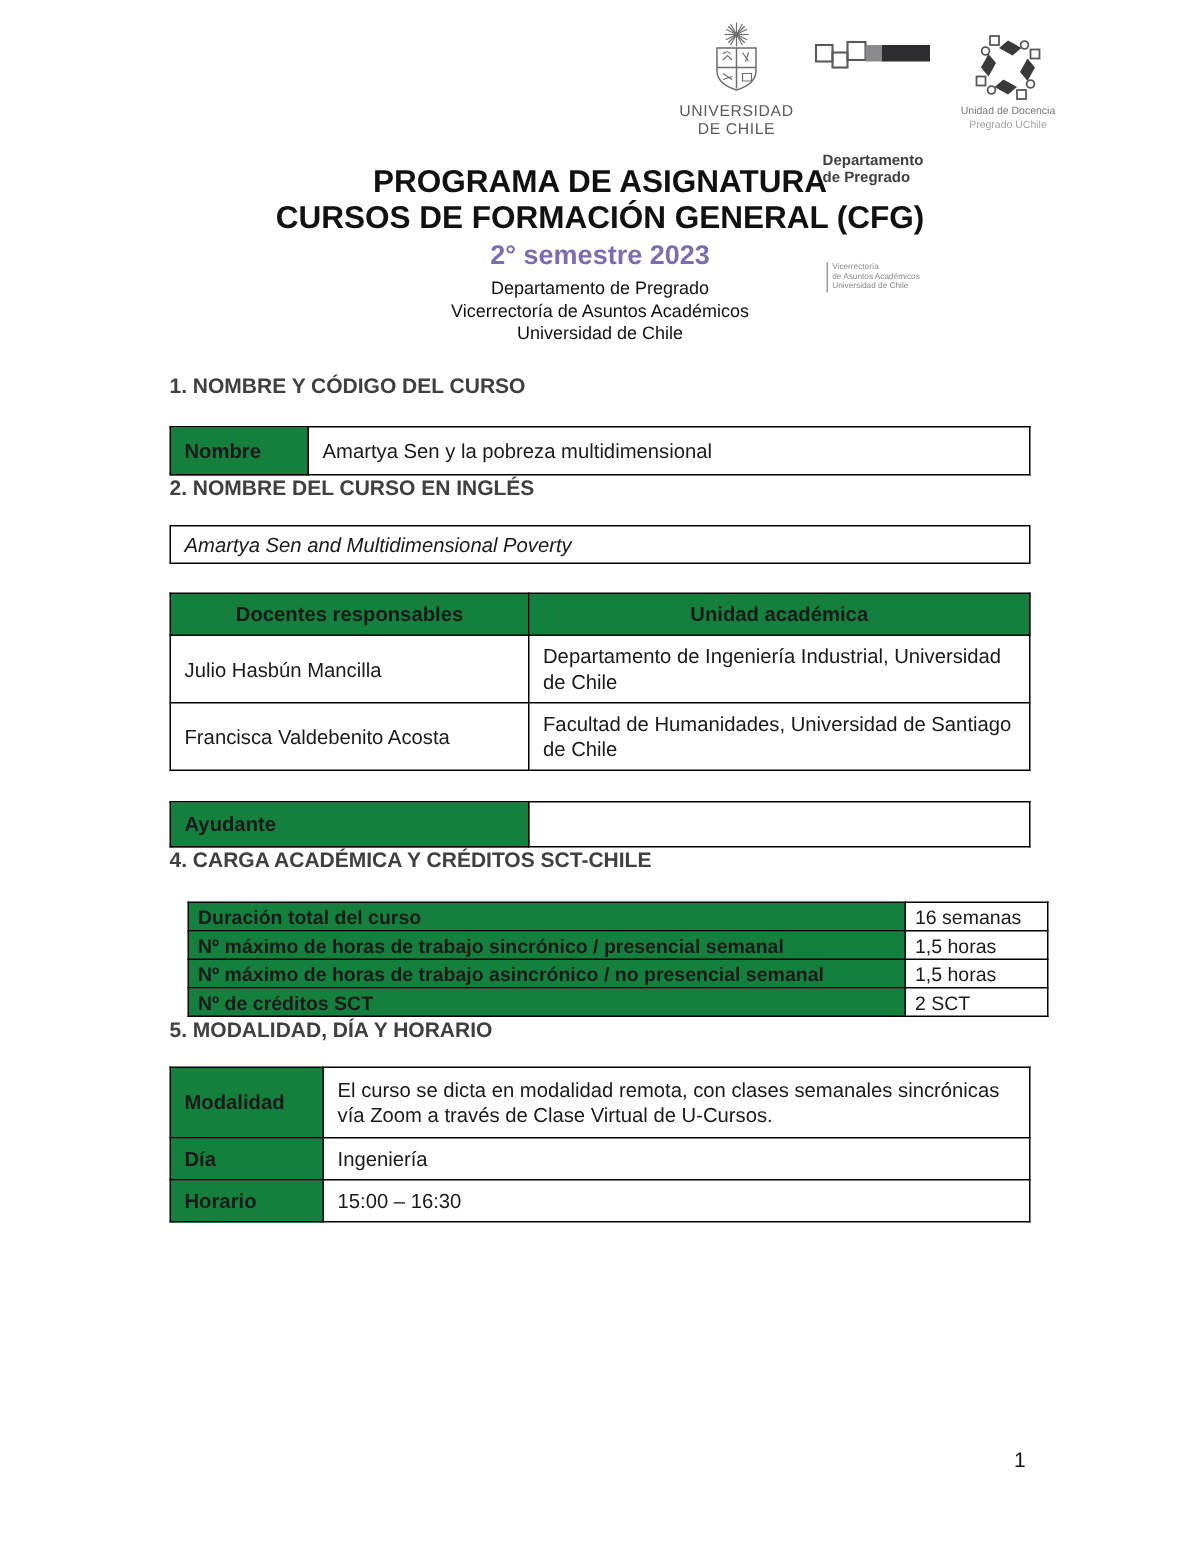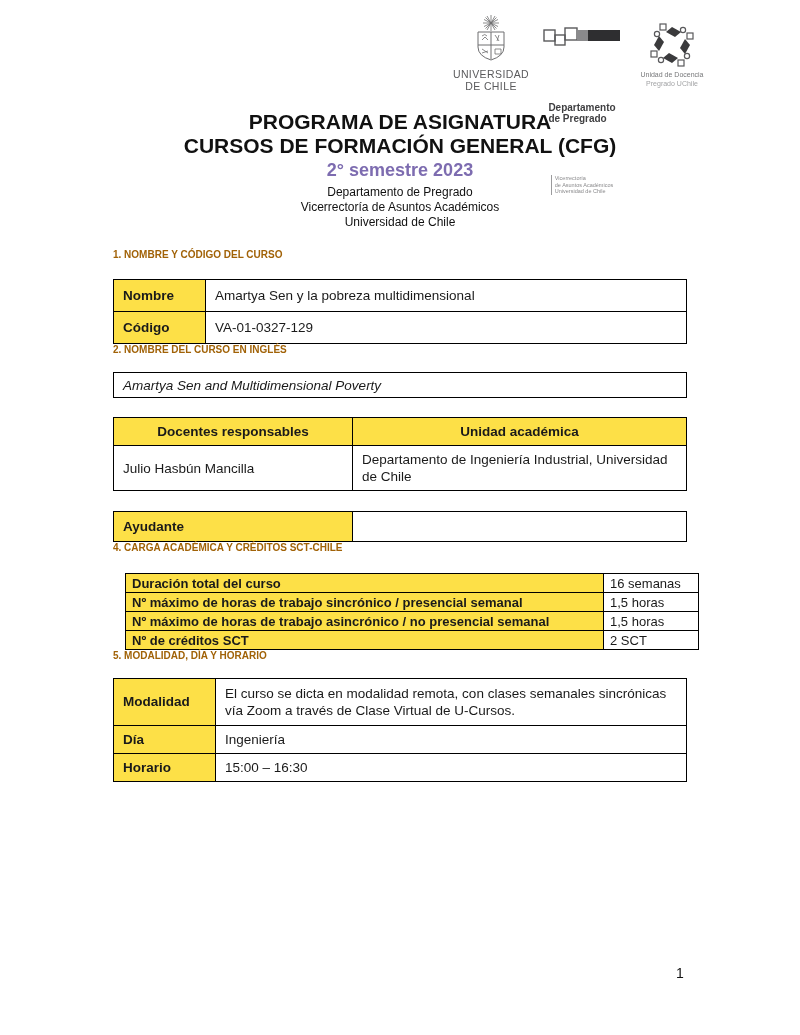--- a/index.html
+++ b/index.html
@@ -31,25 +31,25 @@
 
   
   .titleblock { position:absolute; top:110px; left:0; width:100%; text-align:center; }
   .t1 { font-size:21px; font-weight:bold; line-height:23.5px; color:#111; }
   .t-sem { font-size:18px; font-weight:bold; line-height:21px; margin-top:3px; }
   .t-sub { font-size:12px; line-height:15px; color:#111; }
   .t-sub-first { margin-top:4px; }
 
   
   .content { position:absolute; top:249px; left:113px; width:574px; }
-  h2.sec-h { font-size:10px; font-weight:bold; margin:0; color:#a16207; }
+  h2.sec-h { font-size:14px; font-weight:bold; margin:0; color:#404040; }
 
   table { border-collapse:collapse; width:100%; table-layout:fixed; }
   td, th { border:1.5px solid #000; font-size:13.5px; padding:3px 9px; vertical-align:middle; color:#1a1a1a; text-align:left; }
-  .shade { background:#fde047; }
+  .shade { background:#15803d; }
   .b { font-weight:bold; }
 
   .tbl-s1 { margin-top:19px; }
   .tbl-s1 td { height:32px; }
   .tbl-s1 .c-label { width:92px; }
 
   .sec-2 { margin-top:18px; }
   .en-box {
     margin-top:17px; border:1.5px solid #000; height:26px;
     display:flex; align-items:center; padding:0 9px;
@@ -186,39 +186,39 @@
 
   <div class="content">
 
     <h2 class="sec-h">1. NOMBRE Y CÓDIGO DEL CURSO</h2>
     <table class="tbl-s1">
       <tbody>
         <tr>
           <td class="shade b c-label">Nombre</td>
           <td>Amartya Sen y la pobreza multidimensional</td>
         </tr>
-        <tr>
-          <td class="shade b c-label">Código</td>
-          <td>VA-01-0327-129</td>
-        </tr>
       </tbody>
     </table>
 
     <h2 class="sec-h sec-2">2. NOMBRE DEL CURSO EN INGLÉS</h2>
     <div class="en-box">Amartya Sen and Multidimensional Poverty</div>
 
     <table class="tbl-s3">
       <tbody>
         <tr>
           <th class="shade c-name">Docentes responsables</th>
           <th class="shade">Unidad académica</th>
         </tr>
         <tr>
           <td class="c-name">Julio Hasbún Mancilla</td>
           <td>Departamento de Ingeniería Industrial, Universidad de Chile</td>
+        </tr>
+        <tr>
+          <td class="c-name">Francisca Valdebenito Acosta</td>
+          <td>Facultad de Humanidades, Universidad de Santiago de Chile</td>
         </tr>
       </tbody>
     </table>
     <table class="tbl-ayu">
       <tbody>
         <tr>
           <td class="shade b c-name">Ayudante</td>
           <td></td>
         </tr>
       </tbody>

